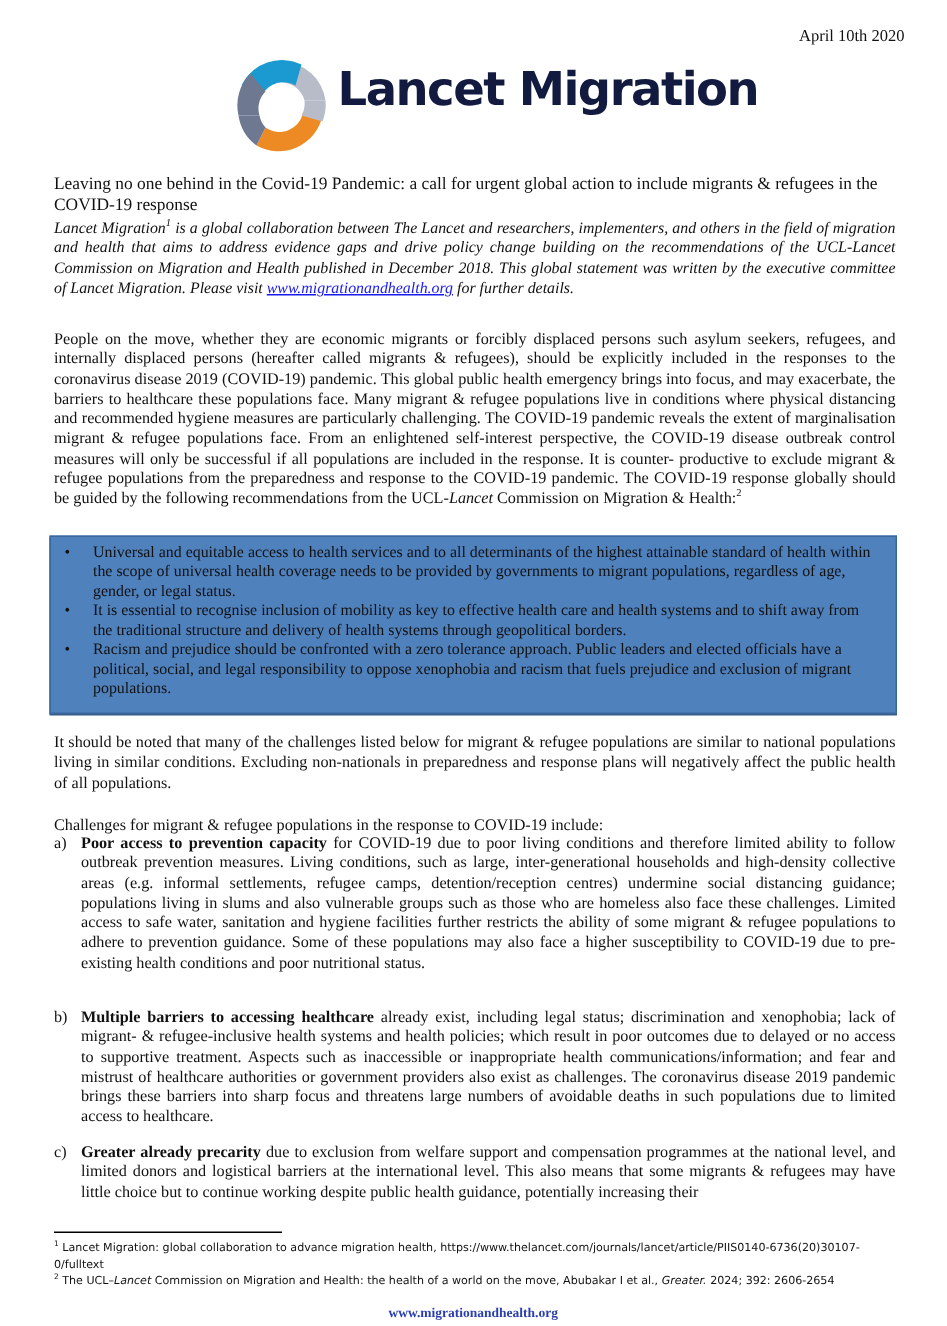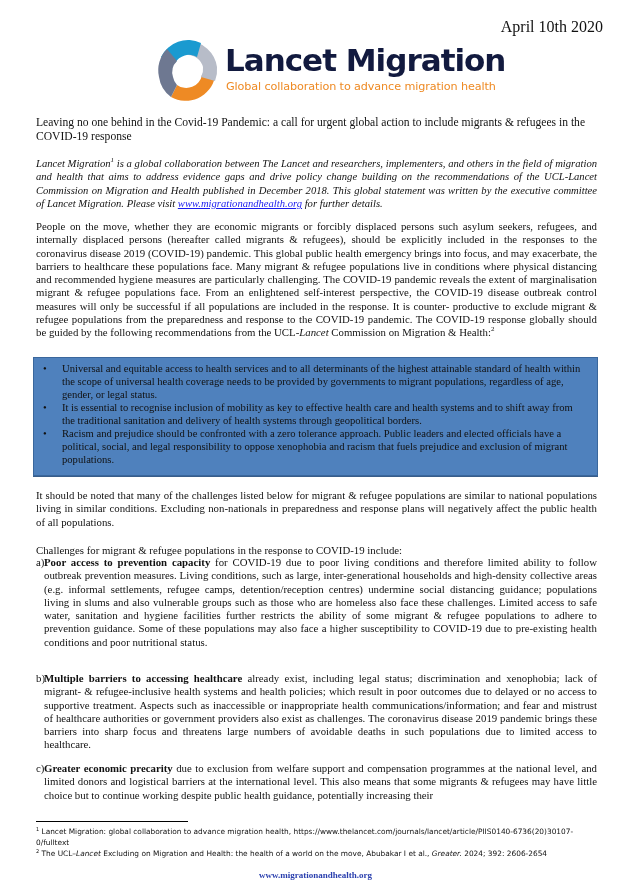--- a/index.html
+++ b/index.html
@@ -3,41 +3,41 @@
 <meta charset="utf-8">
 <style>
   html, body { margin: 0; padding: 0; background: #ffffff; }
   body {
     width: 631px; height: 884px; position: relative; overflow: hidden;
     font-family: "Liberation Serif", "DejaVu Serif", serif;
     color: #111;
   }
   .date {
     position: absolute; right: 28px; top: 18px;
-    font-size: 16px; color: #111;
+    font-size: 11px; color: #111;
   }
   .logo { position: absolute; left: 153px; top: 37px; width: 340px; height: 70px; }
   .logo svg { position: absolute; left: 0; top: 0; }
   .logo-title {
     position: absolute; left: 72px; top: 6px;
     font-family: "DejaVu Sans", sans-serif; font-weight: bold;
     font-size: 31px; letter-spacing: -1px; color: #121a3f; line-height: 34px;
     white-space: nowrap;
   }
   .logo-tagline {
     position: absolute; left: 73px; top: 43px;
     font-family: "DejaVu Sans", sans-serif;
     font-size: 11.2px; color: #ee8a24; white-space: nowrap; letter-spacing: -0.1px;
   }
   .content { position: absolute; left: 36px; width: 561px; }
   .title {
     top: 116px; font-weight: normal; font-size: 11.6px; line-height: 13.5px;
   }
   .intro {
-    top: 157px; font-style: italic; font-size: 10.6px; line-height: 13.3px; text-align: justify;
+    top: 146px; font-style: italic; font-size: 10.6px; line-height: 13.3px; text-align: justify;
   }
   .intro a { color: #1a1aee; text-decoration: underline; }
   .para {
     font-size: 10.8px; line-height: 13.3px; text-align: justify;
   }
   .p1 { top: 220px; }
   sup { font-size: 7px; vertical-align: super; line-height: 0; }
   .recbox {
     position: absolute; left: 33px; top: 357px; width: 565px; height: 119px;
     background: #4f81bd; border: 1px solid #3a679c; box-sizing: border-box;
@@ -45,21 +45,21 @@
   }
   .recbox ul { margin: 0; padding: 4px 12px 0 28px; list-style: none; }
   .recbox li {
     position: relative; font-size: 10.6px; line-height: 13px; color: #111; margin: 0;
   }
   .recbox li .bullet { position: absolute; left: -19px; top: 0; }
   .p2 { top: 489px; }
   .challenges-head { top: 544px; font-size: 10.8px; }
   .item { position: absolute; left: 36px; width: 561px; font-size: 10.8px; line-height: 13.3px; text-align: justify; }
   .item .marker { position: absolute; left: 0; top: 0; }
-  .item .body { margin-left: 8px; }
+  .item .body { margin-left: 18px; }
   .item-a { top: 556px; }
   .item-b { top: 672px; }
   .item-c { top: 762px; }
   .fn-rule { position: absolute; left: 36px; top: 821px; width: 152px; height: 1px; background: #000; }
   .footnotes {
     position: absolute; left: 36px; top: 826px; width: 560px;
     font-family: "DejaVu Sans", sans-serif; font-size: 7.4px; line-height: 11px; color: #111;
   }
   .footnotes sup { font-size: 5px; }
   .footer-url {
@@ -77,60 +77,59 @@
     <circle cx="35" cy="34" r="30" fill="#ffffff"></circle>
     <path d="M35 4 A30 30 0 0 1 64 30 L50 30 A16 16 0 0 0 35 18 Z" fill="#b7bcc8"></path>
     <path d="M8 20 A30 30 0 0 1 48 6 L44 20 A16 16 0 0 0 22 26 Z" fill="#1a9ad0"></path>
     <path d="M6 40 A30 30 0 0 1 14 12 L24 24 A16 16 0 0 0 20 40 Z" fill="#6e7891"></path>
     <path d="M62 40 A30 30 0 0 1 18 60 L24 48 A16 16 0 0 0 49 38 Z" fill="#ee8a24"></path>
     <path d="M64 30 A30 30 0 0 1 62 44 L48 40 A16 16 0 0 0 50 30 Z" fill="#b7bcc8"></path>
     <path d="M6 40 L20 40 A16 16 0 0 0 24 48 L18 60 A30 30 0 0 1 6 40 Z" fill="#6e7891"></path>
     <circle cx="35" cy="34" r="13" fill="#ffffff"></circle>
   </svg>
   <div class="logo-title">Lancet Migration</div>
-  <div class="logo-tagline">Global collaboration to advance migration health</div>
 </div>
 
 <div class="content title">Leaving no one behind in the Covid-19 Pandemic: a call for urgent global action to include migrants &amp; refugees in the COVID-19 response</div>
 
 <div class="content intro">
   <span>Lancet Migration</span><sup>1</sup><span> is a global collaboration between The Lancet and researchers, implementers, and others in the field of migration and health that aims to address evidence gaps and drive policy change building on the recommendations of the UCL-Lancet Commission on Migration and Health published in December 2018. This global statement was written by the executive committee of Lancet Migration. Please visit </span><a>www.migrationandhealth.org</a><span> for further details.</span>
 </div>
 
 <div class="content para p1">
   <span>People on the move, whether they are economic migrants or forcibly displaced persons such asylum seekers, refugees, and internally displaced persons (hereafter called migrants &amp; refugees), should be explicitly included in the responses to the coronavirus disease 2019 (COVID-19) pandemic.  This global public health emergency brings into focus, and may exacerbate, the barriers to healthcare these populations face. Many migrant &amp; refugee populations live in conditions where physical distancing and recommended hygiene measures are particularly challenging. The COVID-19 pandemic reveals the extent of marginalisation migrant &amp; refugee populations face. From an enlightened self-interest perspective, the COVID-19 disease outbreak control measures will only be successful if all populations are included in the response. It is counter- productive to exclude migrant &amp; refugee populations from the preparedness and response to the COVID-19 pandemic. The COVID-19 response globally should be guided by the following recommendations from the UCL-</span><i>Lancet</i><span> Commission on Migration &amp; Health:</span><sup>2</sup>
 </div>
 
 <div class="recbox">
   <ul>
     <li><span class="bullet">•</span><span>Universal and equitable access to health services and to all determinants of the highest attainable standard of health within the scope of universal health coverage needs to be provided by governments to migrant populations, regardless of age, gender, or legal status.</span></li>
-    <li><span class="bullet">•</span><span>It is essential to recognise inclusion of mobility as key to effective health care and health systems and to shift away from the traditional sanitation and delivery of health systems through geopolitical borders.</span></li>
+    <li><span class="bullet">•</span><span>It is essential to recognise inclusion of mobility as key to effective health care and health systems and to shift away from the traditional structure and delivery of health systems through geopolitical borders.</span></li>
     <li><span class="bullet">•</span><span>Racism and prejudice should be confronted with a zero tolerance approach. Public leaders and elected officials have a political, social, and legal responsibility to oppose xenophobia and racism that fuels prejudice and exclusion of migrant populations.</span></li>
   </ul>
 </div>
 
 <div class="content para p2">It should be noted that many of the challenges listed below for migrant &amp; refugee populations are similar to national populations living in similar conditions. Excluding non-nationals in preparedness and response plans will negatively affect the public health of all populations.</div>
 
 <div class="content para challenges-head">Challenges for migrant &amp; refugee populations in the response to COVID-19 include:</div>
 
 <div class="item item-a">
   <span class="marker">a)</span>
   <div class="body"><b>Poor access to prevention capacity</b><span> for COVID-19 due to poor living conditions and therefore limited ability to follow outbreak prevention measures. Living conditions, such as large, inter-generational households and high-density collective areas (e.g. informal settlements, refugee camps, detention/reception centres) undermine social distancing guidance; populations living in slums and also vulnerable groups such as those who are homeless also face these challenges. Limited access to safe water, sanitation and hygiene facilities further restricts the ability of some migrant &amp; refugee populations to adhere to prevention guidance.  Some of these populations may also face a higher susceptibility to COVID-19 due to pre-existing health conditions and poor nutritional status.</span></div>
 </div>
 
 <div class="item item-b">
   <span class="marker">b)</span>
   <div class="body"><b>Multiple barriers to accessing healthcare</b><span> already exist, including legal status; discrimination and xenophobia; lack of migrant- &amp; refugee-inclusive health systems and health policies; which result in poor outcomes due to delayed or no access to supportive treatment. Aspects such as inaccessible or inappropriate health communications/information; and fear and mistrust of healthcare authorities or government providers also exist as challenges. The coronavirus disease 2019 pandemic brings these barriers into sharp focus and threatens large numbers of avoidable deaths in such populations due to limited access to healthcare.</span></div>
 </div>
 
 <div class="item item-c">
   <span class="marker">c)</span>
-  <div class="body"><b>Greater economic precarity</b><span> due to exclusion from welfare support and compensation programmes at the national level, and limited donors and logistical barriers at the international level. This also means that some migrants &amp; refugees may have little choice but to continue working despite public health guidance, potentially increasing their</span></div>
+  <div class="body"><b>Greater already precarity</b><span> due to exclusion from welfare support and compensation programmes at the national level, and limited donors and logistical barriers at the international level. This also means that some migrants &amp; refugees may have little choice but to continue working despite public health guidance, potentially increasing their</span></div>
 </div>
 
 <div class="fn-rule"></div>
 
 <div class="footnotes">
   <div><sup>1</sup><span> Lancet Migration: global collaboration to advance migration health, https://www.thelancet.com/journals/lancet/article/PIIS0140-6736(20)30107-0/fulltext</span></div>
-  <div><sup>2</sup><span> The UCL–</span><i>Lancet</i><span> Excluding on Migration and Health: the health of a world on the move, Abubakar I et al., </span><i>Greater.</i><span> 2024; 392: 2606-2654</span></div>
+  <div><sup>2</sup><span> The UCL–</span><i>Lancet</i><span> Commission on Migration and Health: the health of a world on the move, Abubakar I et al., </span><i>Greater.</i><span> 2024; 392: 2606-2654</span></div>
 </div>
 
 <div class="footer-url">www.migrationandhealth.org</div>
 
 </body></html>

